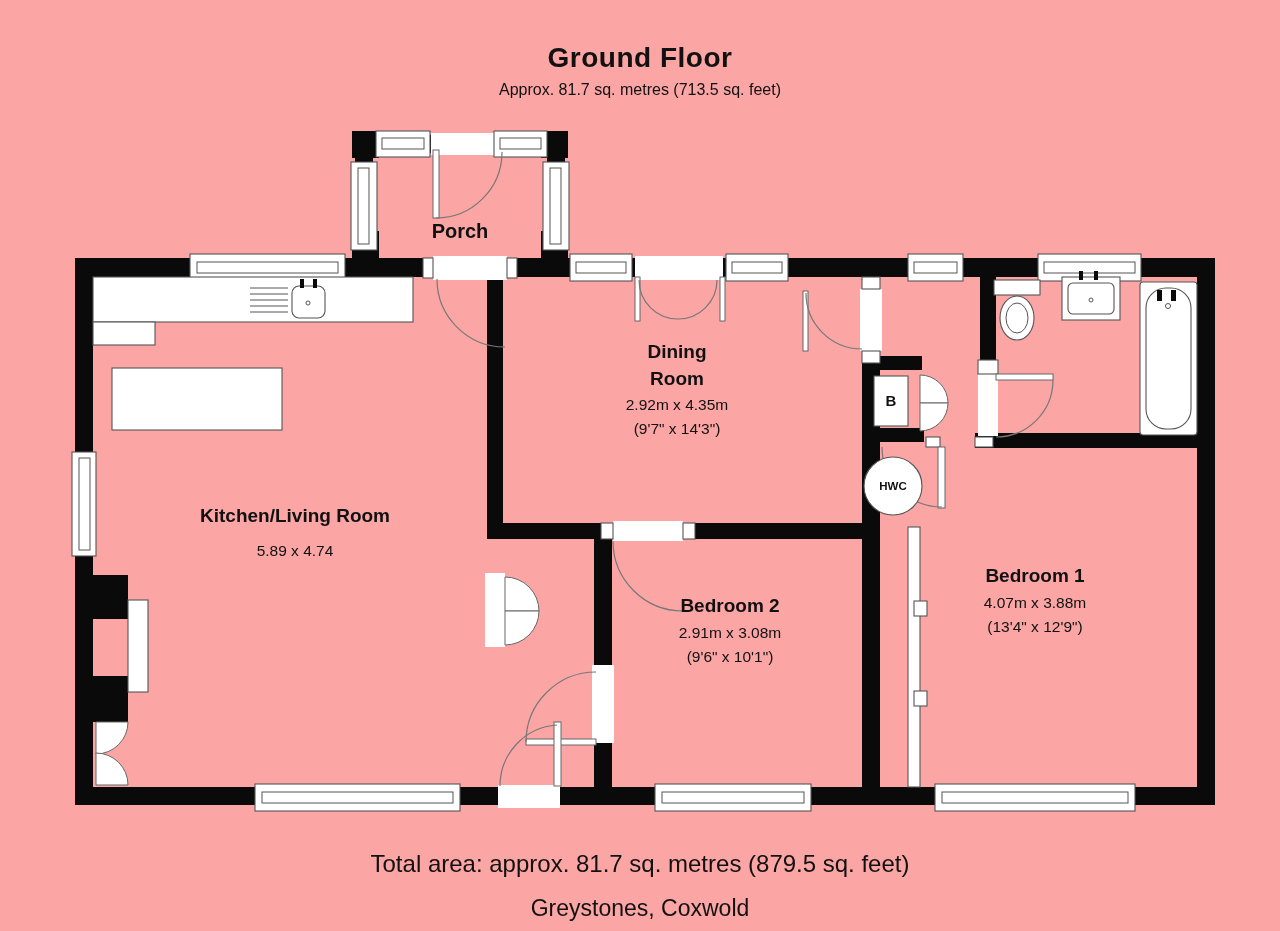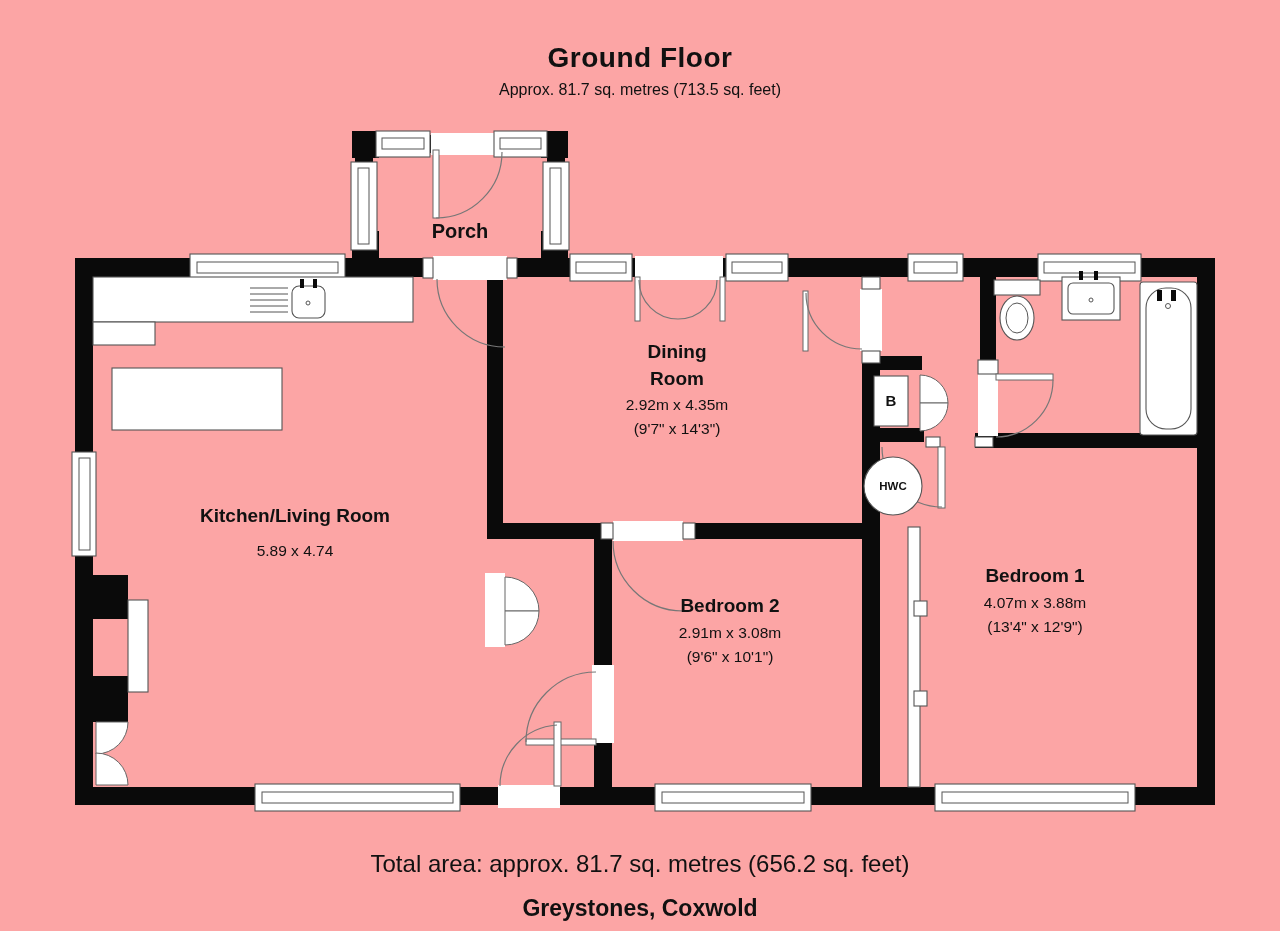--- a/index.html
+++ b/index.html
@@ -2,21 +2,21 @@
 <html><head>
 <meta charset="utf-8">
 <style>
   html,body{margin:0;padding:0;background:#fff;}
   .page{position:relative;width:1280px;height:931px;background:#fca5a5;overflow:hidden;
         font-family:"Liberation Sans",sans-serif;color:#111;}
   .ctext{position:absolute;left:0;right:0;text-align:center;}
   .title{top:42px;font-size:28px;font-weight:bold;letter-spacing:.5px;}
   .subtitle{top:81px;font-size:16px;}
   .total{top:850px;font-size:24px;}
-  .address{top:895px;font-size:23px;font-weight:bold;}
+  .address{top:895px;font-size:23px;font-weight:normal;}
   svg{position:absolute;left:0;top:0;}
   svg text{font-family:"Liberation Sans",sans-serif;fill:#111;text-anchor:middle;}
   .room-name{font-size:19px;font-weight:bold;}
   .room-name-lg{font-size:20px;font-weight:bold;}
   .dims{font-size:15.5px;}
   .tiny{font-size:15px;font-weight:bold;}
   .tiny2{font-size:11.5px;font-weight:bold;}
   .thin{fill:#fff;stroke:#555;stroke-width:1.1;}
   .thinline{fill:none;stroke:#555;stroke-width:1;}
   .arc{fill:none;stroke:#777;stroke-width:1.2;}
@@ -24,21 +24,21 @@
   .gap{fill:#fff;stroke:none;}
   .wall{fill:#0a0a0a;}
 </style>
 </head>
 <body>
 
 <div class="page">
 
   <div class="ctext title">Ground Floor</div>
   <div class="ctext subtitle">Approx. 81.7 sq. metres (713.5 sq. feet)</div>
-  <div class="ctext total">Total area: approx. 81.7 sq. metres (656.2 sq. feet)</div>
+  <div class="ctext total">Total area: approx. 81.7 sq. metres (879.5 sq. feet)</div>
   <div class="ctext address">Greystones, Coxwold</div>
 
   <svg width="1280" height="931" viewBox="0 0 1280 931">
 
     <g class="wall">
 
       <rect x="75" y="258" width="1140" height="19"></rect>
       <rect x="75" y="787" width="1140" height="18"></rect>
       <rect x="75" y="258" width="18" height="547"></rect>
       <rect x="1197" y="258" width="18" height="547"></rect>

